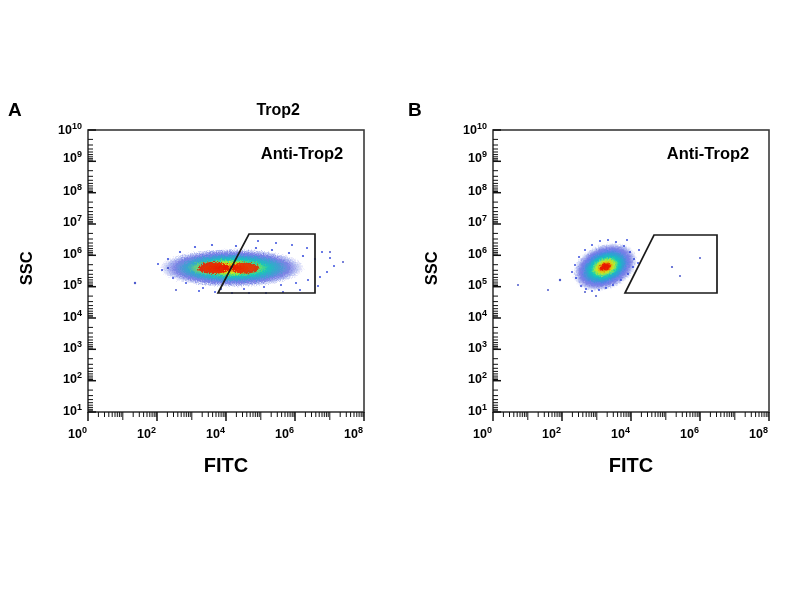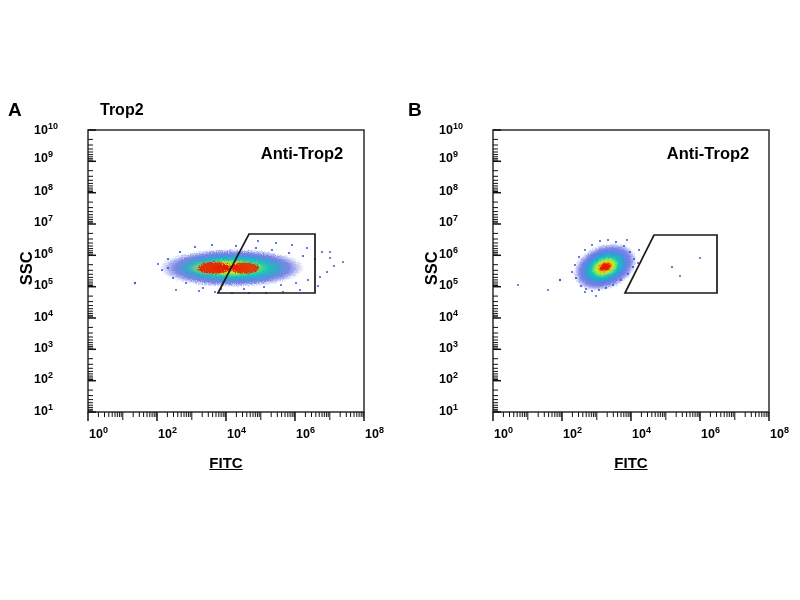--- a/index.html
+++ b/index.html
@@ -36,46 +36,45 @@
     font-weight: bold;
     font-size: 19px;
     line-height: 1;
     color: #000;
   }
   .panel-title {
     position: absolute;
     font-weight: bold;
     font-size: 16px;
     line-height: 1;
-    text-align: left;
+    text-align: right;
     color: #000;
     white-space: nowrap;
   }
   .plot-svg {
     position: absolute;
     left: 0;
     top: 0;
   }
   .anno {
     position: absolute;
     font-weight: bold;
     font-size: 16.5px;
     line-height: 1.25;
     text-align: center;
     white-space: nowrap;
     color: #000;
   }
   .axis-title-x {
     position: absolute;
     font-weight: bold;
-    font-size: 15px;
+    font-size: 20px;
     line-height: 1;
     text-align: center;
     color: #000;
-    text-decoration: underline;
   }
   .axis-title-y {
     position: absolute;
     font-weight: bold;
     font-size: 16.5px;
     line-height: 1;
     color: #000;
     transform: rotate(-90deg);
     transform-origin: center center;
     white-space: nowrap;
@@ -87,22 +86,22 @@
     line-height: 1;
     white-space: nowrap;
     color: #000;
   }
   .tick-label sup {
     font-size: 9px;
     font-weight: bold;
     vertical-align: super;
     line-height: 0;
   }
-  .ytick-label { }
-  .xtick-label { text-align: right; }
+  .ytick-label { text-align: right; }
+  .xtick-label { text-align: left; }
 </style>
 </head>
 <body>
 
 <div id="figure">
 
   <div class="panel" id="panel-a">
 
     <div class="panel-letter" style="left:8px; top:100px;">A</div>
 

